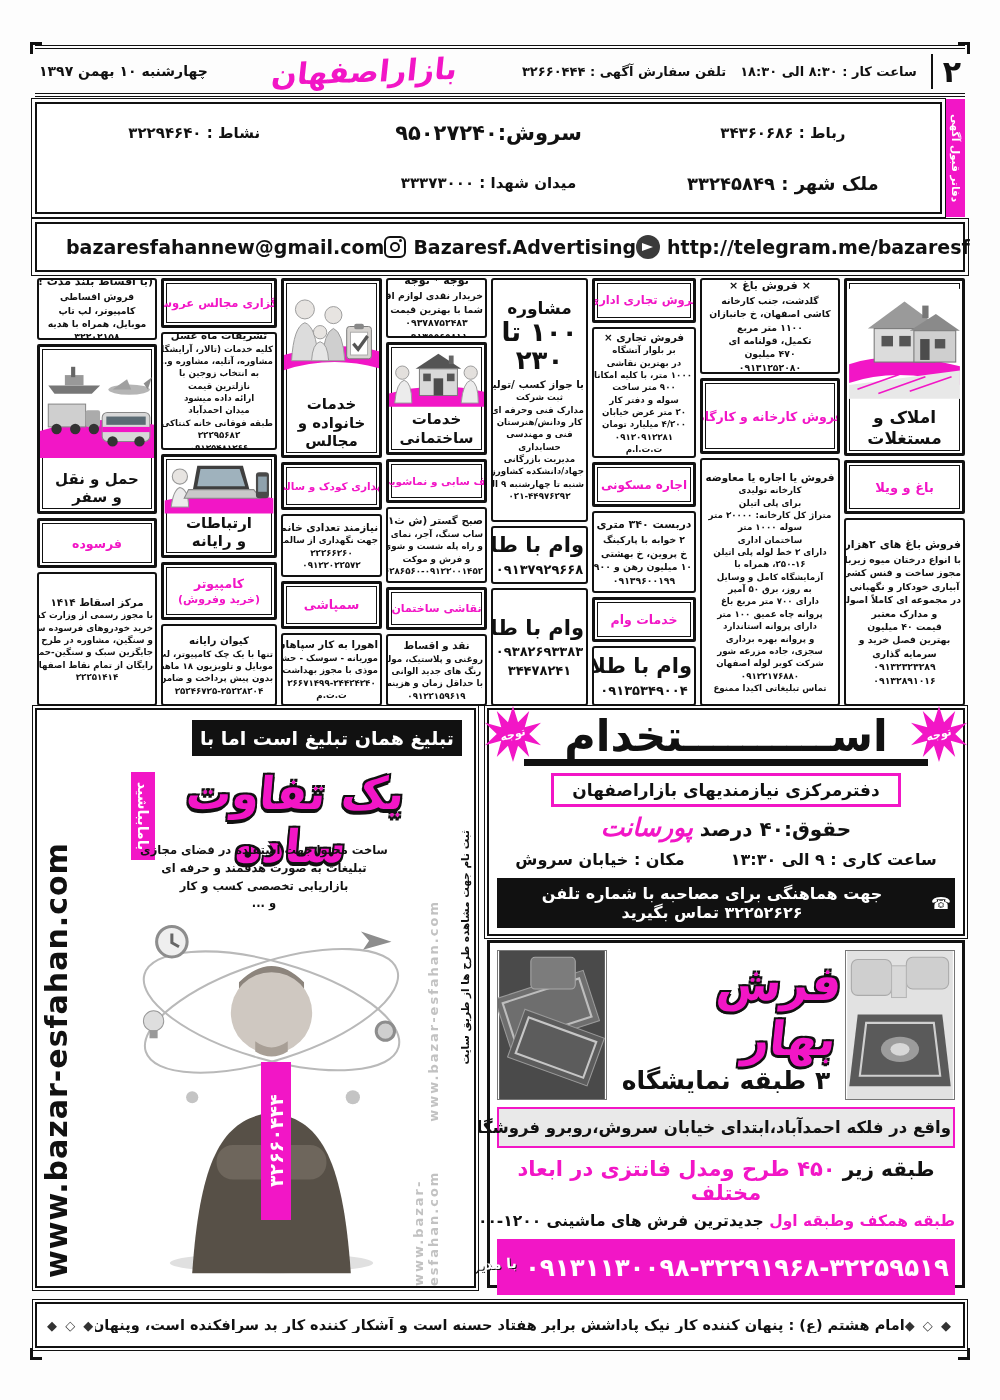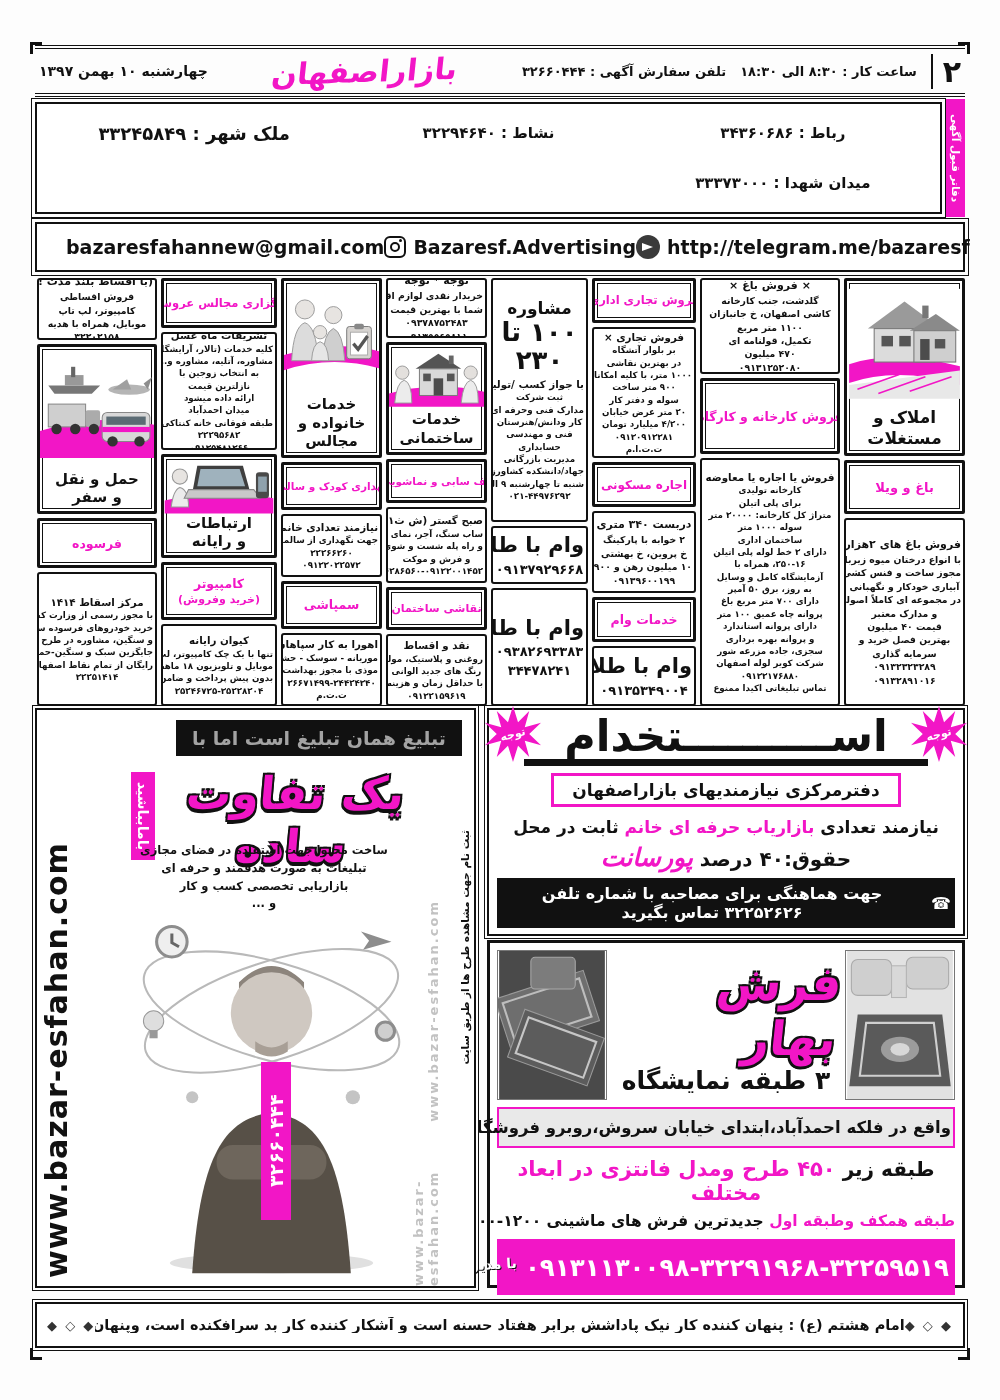--- a/index.html
+++ b/index.html
@@ -146,22 +146,22 @@
     display: flex; align-items: center; padding: 0 6px; gap: 8px; }
   .carpet-phones { flex: 1; font-size: 24.5px; font-weight: bold; text-align: center; white-space: nowrap; }
   .carpet-mgr { font-size: 14px; font-weight: bold; text-shadow: 1px 1px 0 #111; white-space: nowrap; transform: rotate(-3deg); }
   .carpet-note { writing-mode: vertical-rl; font-size: 8px; font-weight: bold; color: #fff; line-height: 9px; }
 
   
   .promo {
     position: absolute; top: 708px; left: 35px; width: 441px; height: 580px;
     border: 2px solid #111; outline: 1px solid #111; outline-offset: 2px; background: #fff; overflow: hidden;
   }
-  .promo-header { position: absolute; top: 10px; right: 12px; background: #111; color: #a3a3a3;
-    font-size: 19px; font-weight: bold; padding: 7px 16px; }
+  .promo-header { position: absolute; top: 10px; right: 12px; background: #111; color: #ffffff;
+    font-size: 19px; font-weight: bold; padding: 7px 8px; }
   .promo-big { position: absolute; top: 57px; right: 16px; width: 330px; text-align: center;
     color: var(--pink); font-size: 45px; font-weight: bold; transform: skewX(-5deg);
     text-shadow: 2px 2px 0 #111, -2px 2px 0 #111, 2px -2px 0 #111, -2px -2px 0 #111, 0 4px 0 #111; }
   .promo-badge { position: absolute; top: 62px; left: 94px; background: var(--pink); color: #fff;
     writing-mode: vertical-rl; font-size: 14px; font-weight: bold; padding: 10px 4px; letter-spacing: 1px; }
   .promo-lines { position: absolute; top: 132px; right: 60px; width: 300px; text-align: center; }
   .promo-lines .line { font-size: 11.5px; font-weight: bold; line-height: 1.55; }
   .promo-man { position: absolute; top: 172px; left: 82px; width: 305px; height: 400px; }
   .promo-phone { position: absolute; top: 352px; left: 224px; width: 30px; height: 158px;
     background: var(--pink); color: #fff; writing-mode: vertical-rl; transform: rotate(180deg);
@@ -197,20 +197,21 @@
     <span class="pagenum">۲</span>
     <span class="hdr-small">ساعت کار : ۸:۳۰ الی ۱۸:۳۰</span>
     <span class="hdr-small">تلفن سفارش آگهی : ۳۲۶۶۰۴۴۴</span>
   </div>
   <div class="logo">بازاراصفهان</div>
   <div class="hdr-date">چهارشنبه ۱۰ بهمن ۱۳۹۷</div>
 </div>
 
 <div class="offices">
   <div class="off">رباط : ۳۴۳۶۰۶۸۶</div>
+  <div class="off big">سروش:۹۵۰۲۷۲۴۰</div>
   <div class="off">نشاط : ۳۲۲۹۴۶۴۰</div>
   <div class="off med">ملک شهر : ۳۳۲۴۵۸۴۹</div>
   <div class="off">میدان شهدا : ۳۳۳۷۳۰۰۰</div>
 </div>
 <div class="office-tab">دفاتر قبول آگهی</div>
 
 <div class="social">
   <div class="soc-item">
     <span class="ltr">bazaresfahannew@gmail.com</span>
   </div>
@@ -541,23 +542,20 @@
 <div class="employment">
   <div class="burst right">
       <span>توجه</span>
     </div>
   <div class="burst left">
       <span>توجه</span>
     </div>
   <div class="emp-title">اســــــــــتخدام</div>
   <div>
     <span class="emp-office">دفترمرکزی نیازمندیهای بازاراصفهان</span>
-  </div>
-  <div class="emp-l1">
-    <span>نیازمند تعدادی </span><span class="pk">بازاریاب حرفه ای خانم</span><span> ثابت در محل</span>
   </div>
   <div class="emp-l2">
     <span>حقوق:۴۰ درصد </span><span class="pk">پورسانت</span>
   </div>
   <div class="emp-l3">
     <span>ساعت کاری : ۹ الی ۱۳:۳۰</span>
     <span>مکان : خیابان سروش</span>
   </div>
   <div class="emp-foot">
     <span>☎</span>

